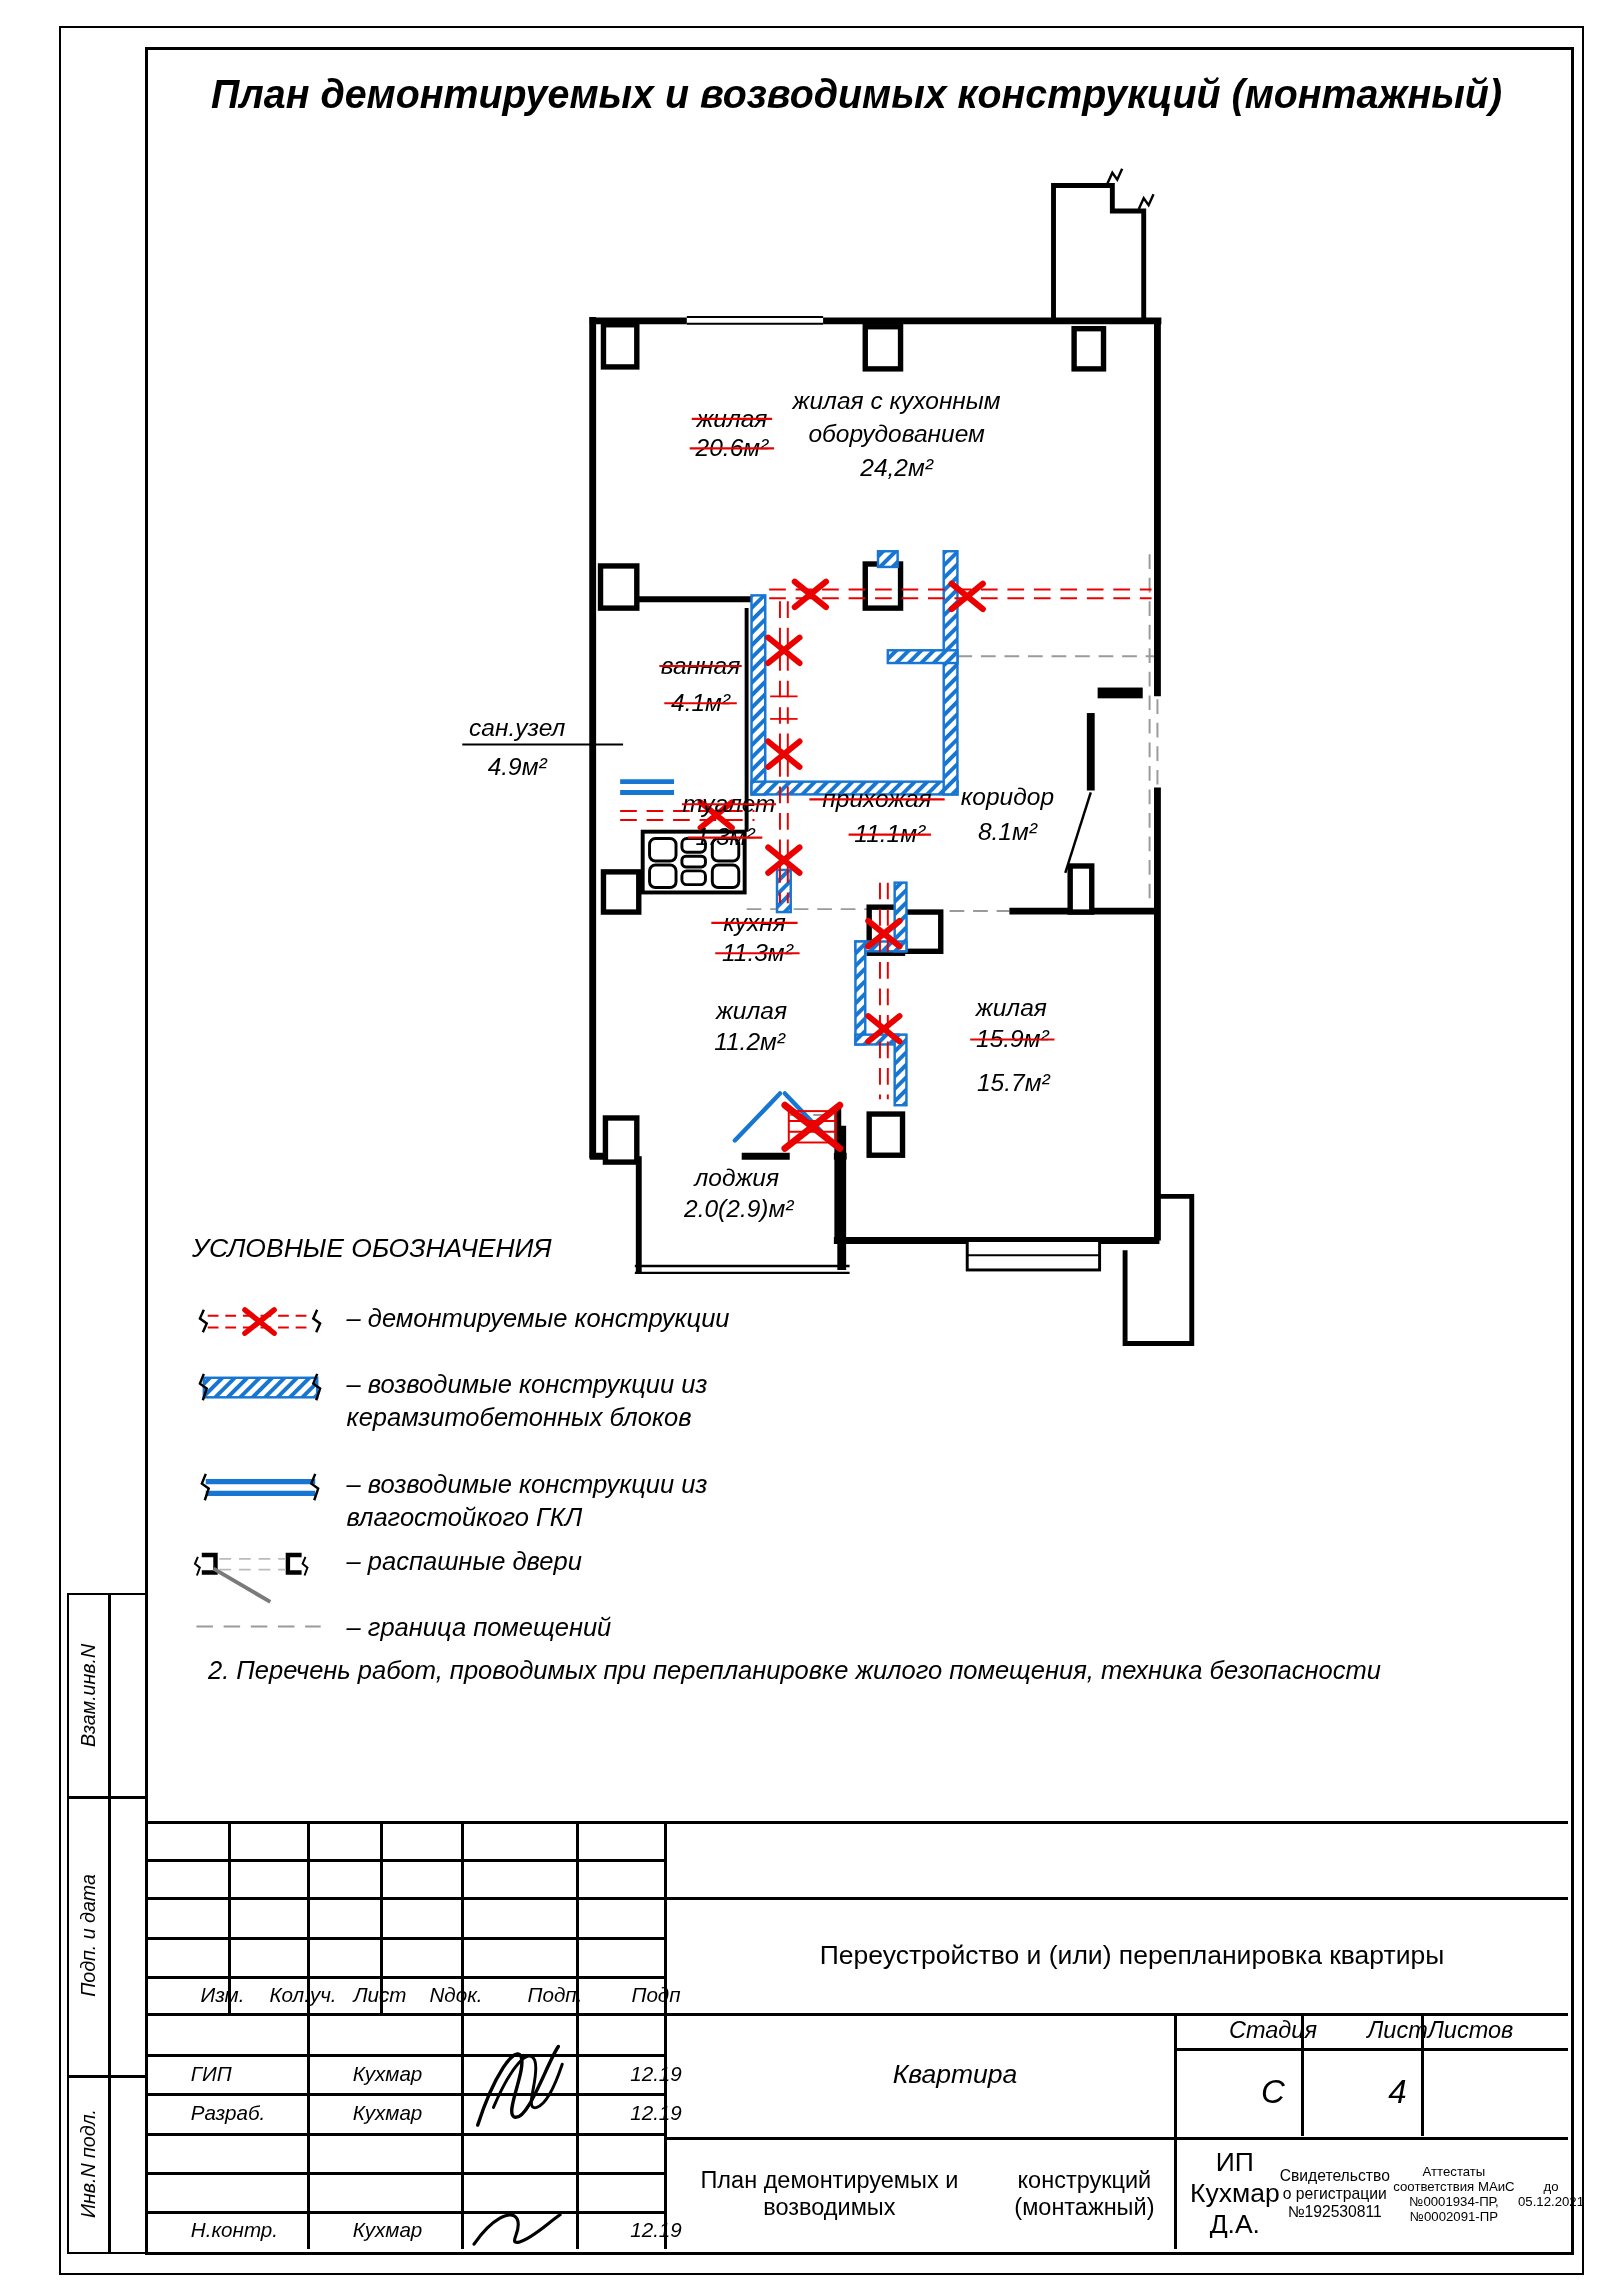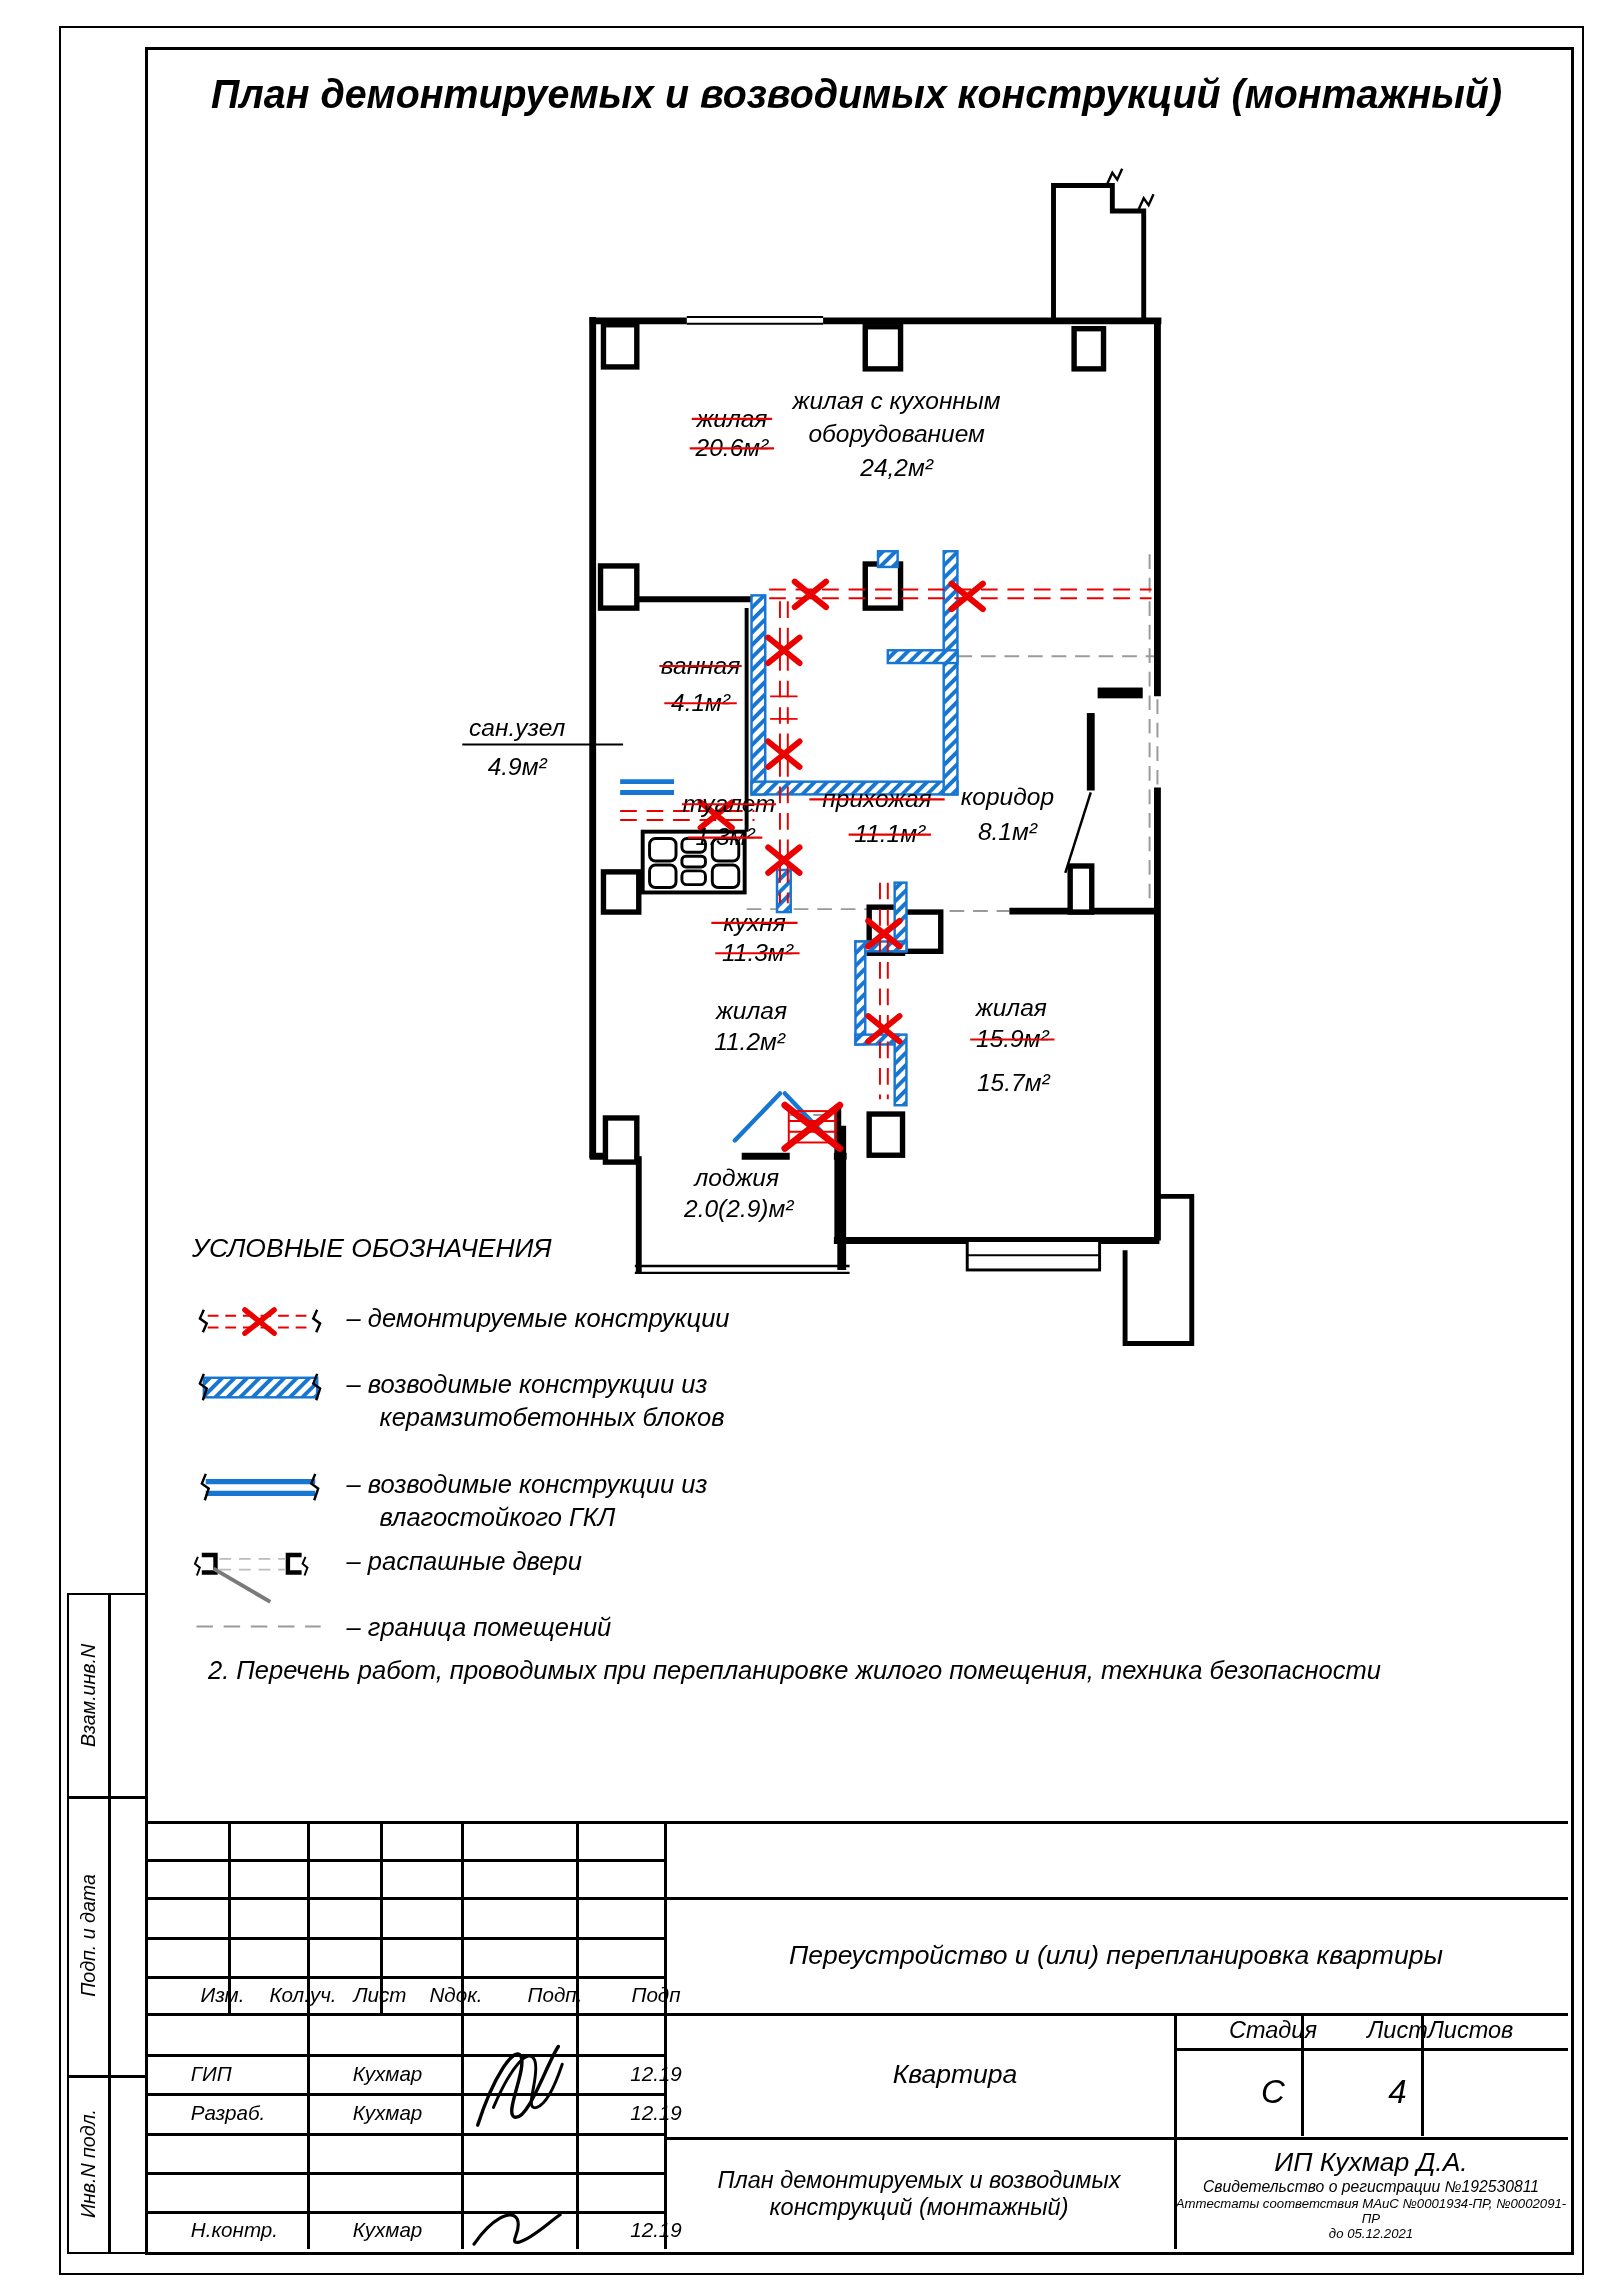--- a/index.html
+++ b/index.html
@@ -9,32 +9,32 @@
   .frame{position:absolute;left:145px;top:47px;width:1423px;height:2202px;border:3.9px solid #000;}
   .sheet-title{position:absolute;left:145px;top:71px;width:1423px;text-align:center;
                font-size:41px;font-style:italic;font-weight:bold;letter-spacing:0px;
                transform:scaleX(.96);}
   .plan-svg{position:absolute;left:421px;top:162px;}
   
   .legend-heading{position:absolute;left:192px;top:1233px;font-size:26.5px;font-style:italic;}
   .legend-row{position:absolute;left:192px;display:flex;align-items:flex-start;}
   .legend-sym{width:137px;flex:0 0 137px;}
   .legend-txt{font-size:25.5px;font-style:italic;margin-left:17.6px;line-height:33px;white-space:nowrap;}
-  .legend-txt .l2{margin-left:33px;}
+  .legend-txt .l2{}
   .notes{position:absolute;left:208px;top:1654px;width:1274px;font-size:25.5px;font-style:italic;line-height:32px;}
   
   .tb{position:absolute;left:145px;top:1821px;width:1423px;height:428px;}
   .tb .h{position:absolute;height:2.9px;background:#000;}
   .tb .v{position:absolute;width:2.9px;background:#000;}
   .cell{position:absolute;display:flex;align-items:center;justify-content:center;
         font-style:italic;overflow:hidden;white-space:nowrap;margin-left:36px;}
   .cell.left{justify-content:flex-start;padding-left:9.8px;}
   .f20{font-size:20.6px;} .f24{font-size:23.5px;} .f26{font-size:26.5px;} .f30{font-size:33px;}
   .f12{font-size:13.2px;} .f15{font-size:15.7px;}
-  .stack{position:absolute;display:flex;flex-direction:column;align-items:center;justify-content:center;text-align:center;font-style:italic;}
+  .stack{position:absolute;display:flex;flex-direction:row;align-items:center;justify-content:center;text-align:center;padding-left:16px;}
   
   .strip{position:absolute;left:67px;top:1593px;width:78px;height:657px;border:2.9px solid #000;border-right:none;}
   .strip .h{position:absolute;height:2.9px;background:#000;left:0;width:78px;}
   .strip .v{position:absolute;width:2.9px;background:#000;top:0;height:657px;}
   .vlabel{position:absolute;left:0;width:39px;display:flex;align-items:center;justify-content:center;}
   .vlabel span{transform:rotate(-90deg);white-space:nowrap;font-size:19.6px;font-style:italic;}
 </style>
 </head>
 <body>
 

